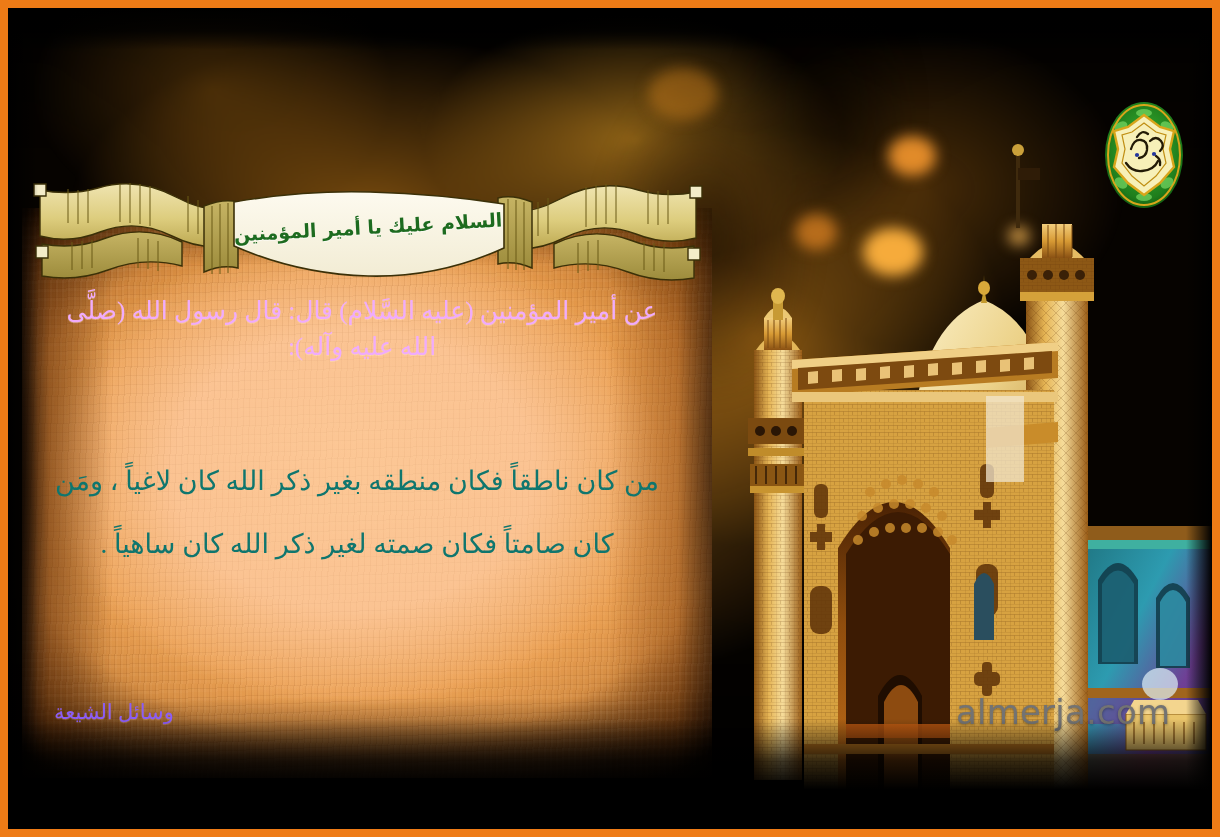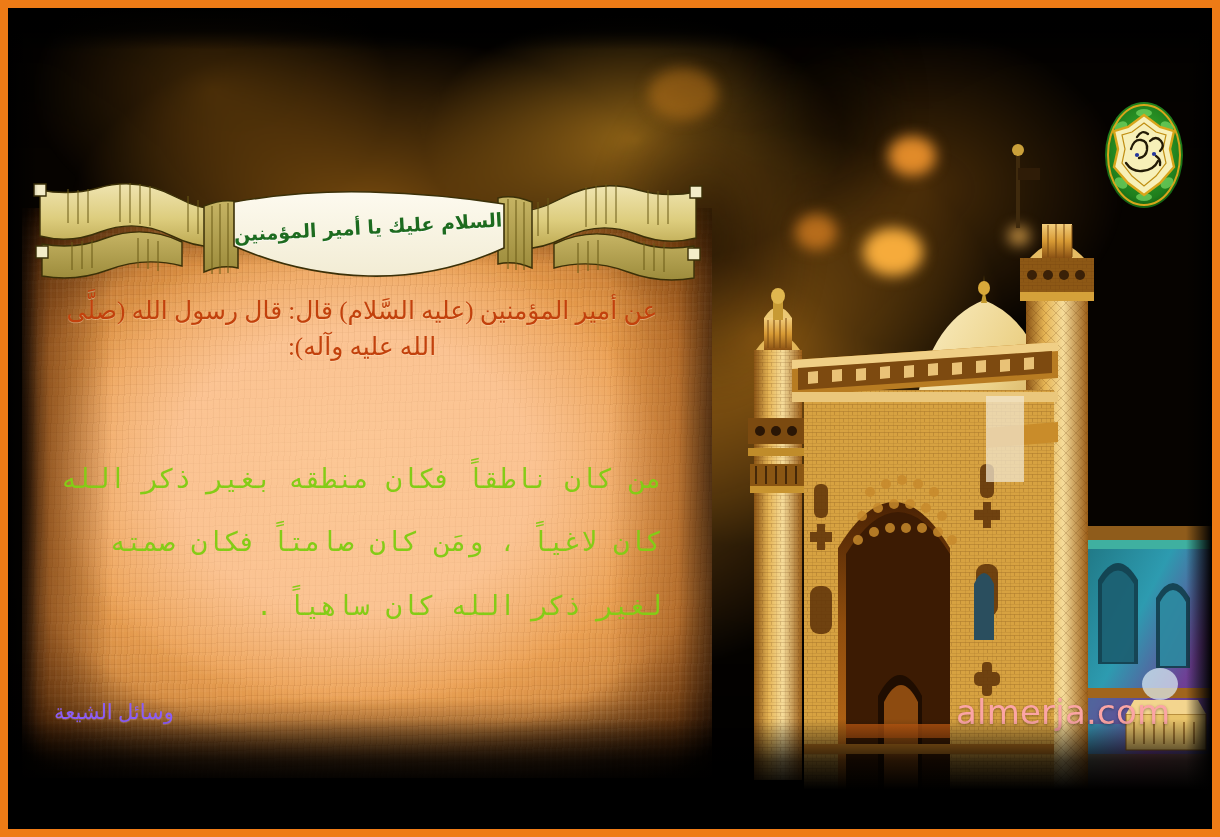--- a/index.html
+++ b/index.html
@@ -84,31 +84,32 @@
       linear-gradient(180deg, rgba(30,12,0,.45) 0%, rgba(0,0,0,0) 10%);
     -webkit-mask-image:radial-gradient(ellipse 80% 70% at 50% 48%, #000 60%, rgba(0,0,0,.6) 85%, rgba(0,0,0,0) 100%);
     mask-image:radial-gradient(ellipse 80% 70% at 50% 48%, #000 60%, rgba(0,0,0,.6) 85%, rgba(0,0,0,0) 100%);
   }
 
   
   .quote-intro{
     position:absolute;
     left:40px;top:85px;width:600px;
     text-align:center;
-    color:#c2410c;
+    color:#f0abfc;
     font-family:"Liberation Serif","DejaVu Serif",serif;
     font-size:25px;line-height:1.45;
     direction:rtl;
     text-shadow:0 1px 0 rgba(255,235,210,.35);
   }
   .quote-main{
     position:absolute;
     left:30px;top:242px;width:610px;
-    color:#84cc16;
-    font-family:Liberation Mono, monospace;
+    text-align:center;
+    color:#0f766e;
+    font-family:Liberation Serif, serif;
     font-size:27px;line-height:2.35;
     direction:rtl;
     font-weight:400;
   }
   .quote-source{
     position:absolute;
     left:32px;top:492px;
     color:#8b5cf6;
     font-family:"Liberation Serif","DejaVu Serif",serif;
     font-size:21px;
@@ -139,21 +140,21 @@
 
   
   .medallion{
     position:absolute;left:1096px;top:93px;width:80px;height:108px;
   }
   .medallion svg{display:block}
 
   
   .watermark{
     position:absolute;left:948px;top:684px;
-    color:#fca5a5;
+    color:#737373;
     font-family:"DejaVu Sans","Liberation Sans",sans-serif;
     font-size:34px;
     letter-spacing:.2px;
     direction:ltr;
     text-shadow:0 1px 3px rgba(0,0,0,.35);
   }
 
   
   .vignette-top{
     position:absolute;left:0;right:0;top:0;height:42px;

